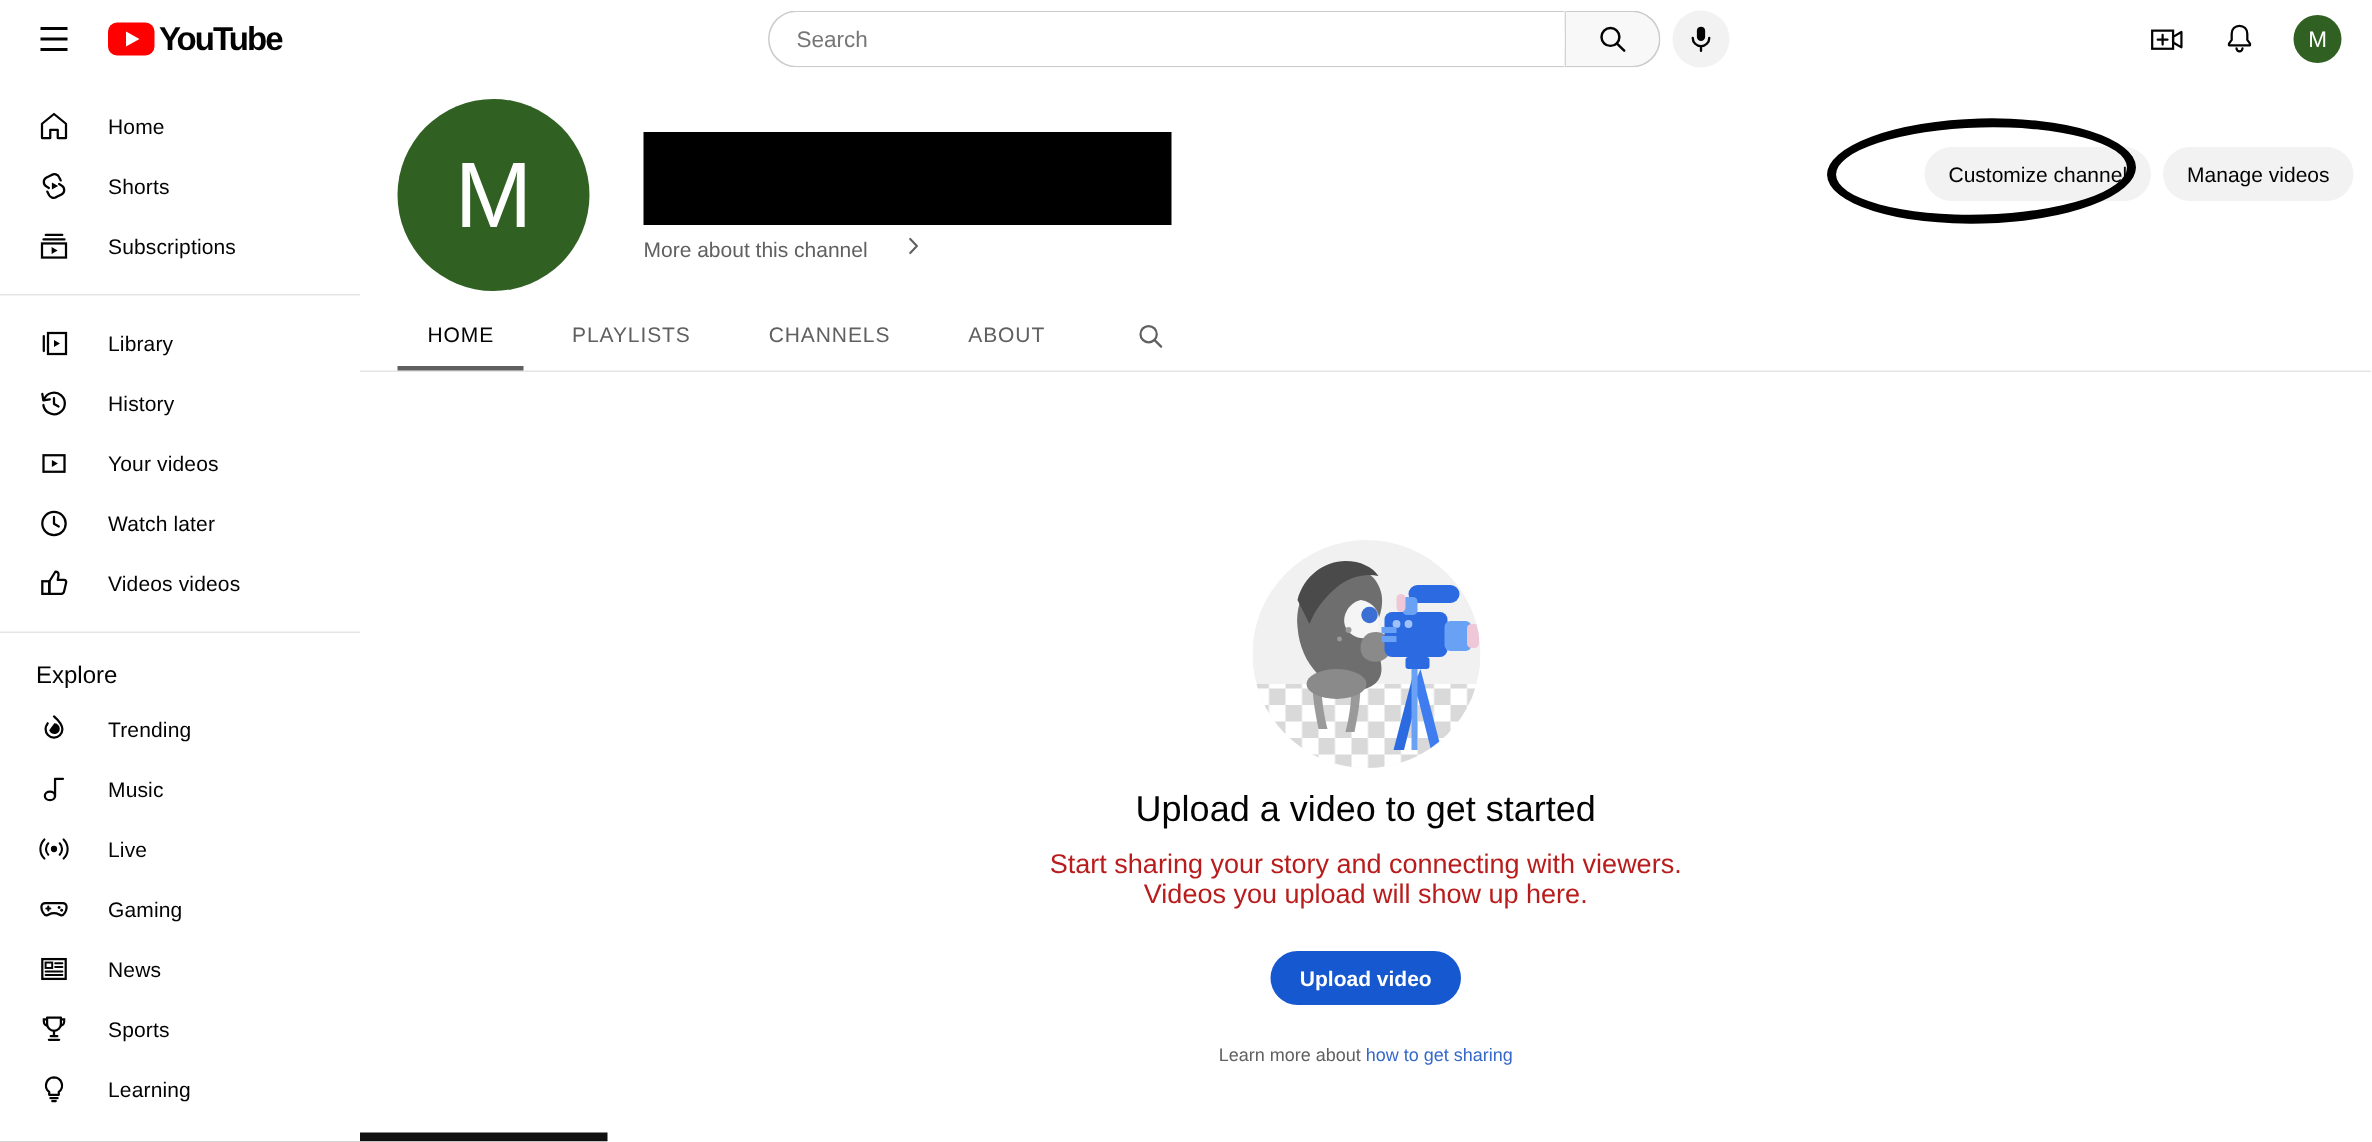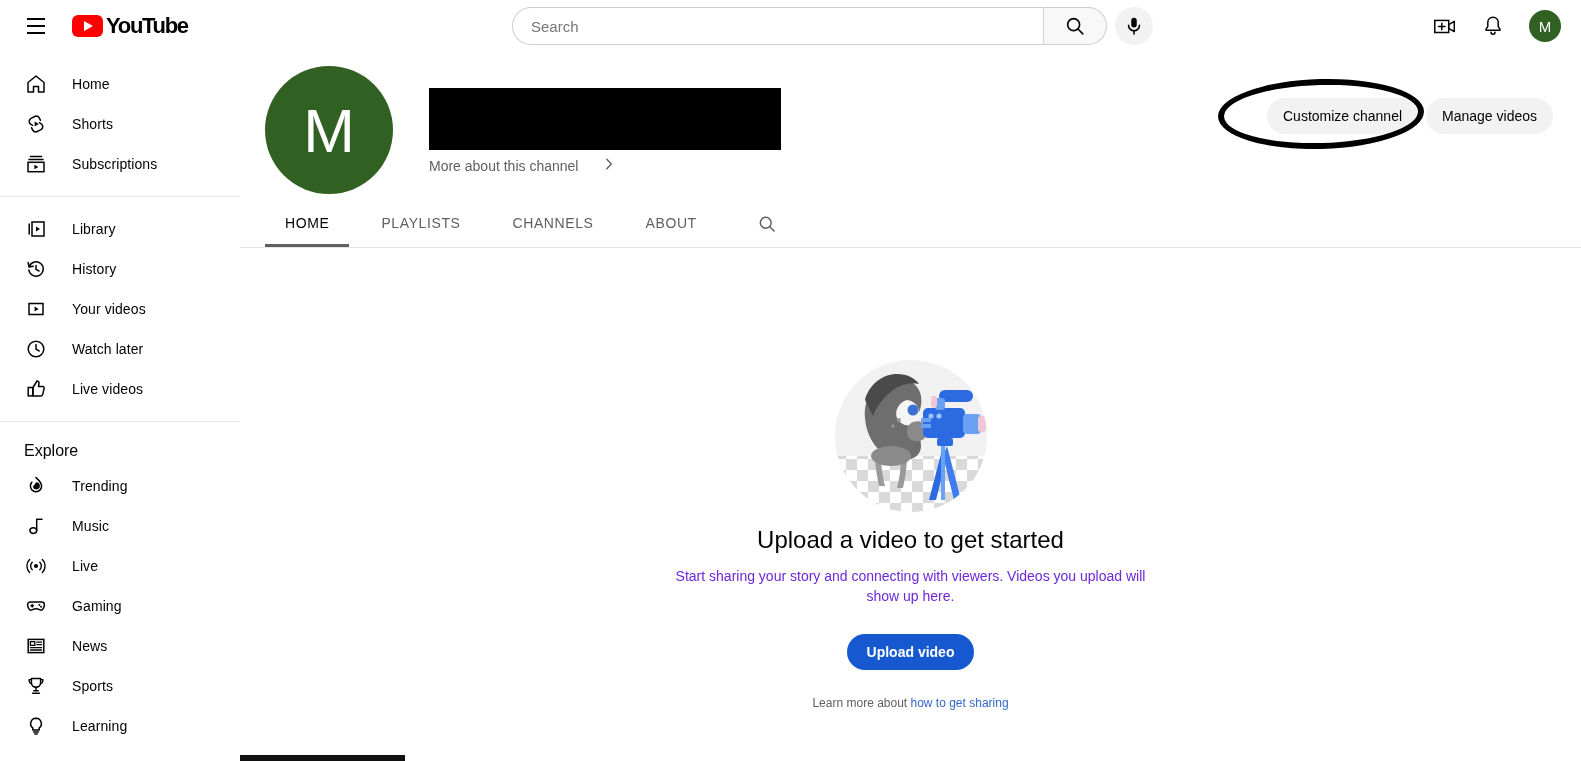--- a/index.html
+++ b/index.html
@@ -145,21 +145,21 @@
   .ch-name-redacted {
     width: 352px; height: 62px; background: #000000;
   }
   .ch-more {
     display: flex; align-items: center; gap: 24px;
     margin-top: 7px; font-size: 14px; color: #606060; cursor: pointer;
   }
   .chev { display: inline-block; }
 
   .ch-actions {
-    position: absolute; top: 46px; right: 28px;
+    position: absolute; top: 46px; right: 12px;
     display: flex; align-items: flex-end; gap: 8px;
   }
   .pill-btn {
     height: 36px; padding: 0 16px;
     border: none; border-radius: 18px;
     background: #f2f2f2; color: #030303;
     font-size: 14px; font-family: "Liberation Sans", sans-serif;
     cursor: pointer; white-space: nowrap;
   }
 
@@ -206,21 +206,21 @@
     display: flex; flex-direction: column;
     align-items: center; justify-content: flex-end;
     padding-top: 112px;
   }
   .illus { width: 152px; height: 152px; }
   .empty-title {
     font-size: 24px; font-weight: 400; color: #030303;
     margin-top: 14px;
   }
   .empty-sub {
-    font-size: 14px; color: #6d28d9;
+    font-size: 18px; color: #b91c1c;
     text-align: center; max-width: 470px;
     margin-top: 12px; line-height: 20px;
   }
   .upload-btn {
     margin-top: 28px;
     height: 36px; padding: 0 20px;
     background: #1658cf; color: #ffffff;
     border: none; border-radius: 18px;
     font-size: 14px; font-weight: 700;
     font-family: "Liberation Sans", sans-serif;
@@ -372,21 +372,21 @@
       <span class="nav-label">Watch later</span>
     </div>
 
     <div class="nav-item">
       <span class="nav-icon">
         <svg width="24" height="24" viewBox="0 0 24 24">
           <path d="M9 10.5 13 4c1.4 0 2.2 1 2 2.4L14.5 9.6h4.2c1 0 1.6.9 1.4 1.8l-1.4 6c-.2.9-.9 1.5-1.8 1.5H9z" fill="none" stroke="#030303" stroke-width="1.5" stroke-linejoin="round"></path>
           <rect x="4.2" y="10.5" width="4.6" height="8.4" fill="none" stroke="#030303" stroke-width="1.5"></rect>
         </svg>
       </span>
-      <span class="nav-label">Live videos</span>
+      <span class="nav-label">Videos videos</span>
     </div>
 
     <div class="nav-sep"></div>
 
     <div class="nav-heading">Explore</div>
 
     <div class="nav-item">
       <span class="nav-icon">
         <svg width="24" height="24" viewBox="0 0 24 24">
           <path d="M12 3.6c3.4 3 5.6 5.4 5.6 8.6A5.6 5.6 0 1 1 6.4 12c0-1.4.5-2.6 1.4-3.8" fill="none" stroke="#030303" stroke-width="1.5" stroke-linecap="round"></path>

